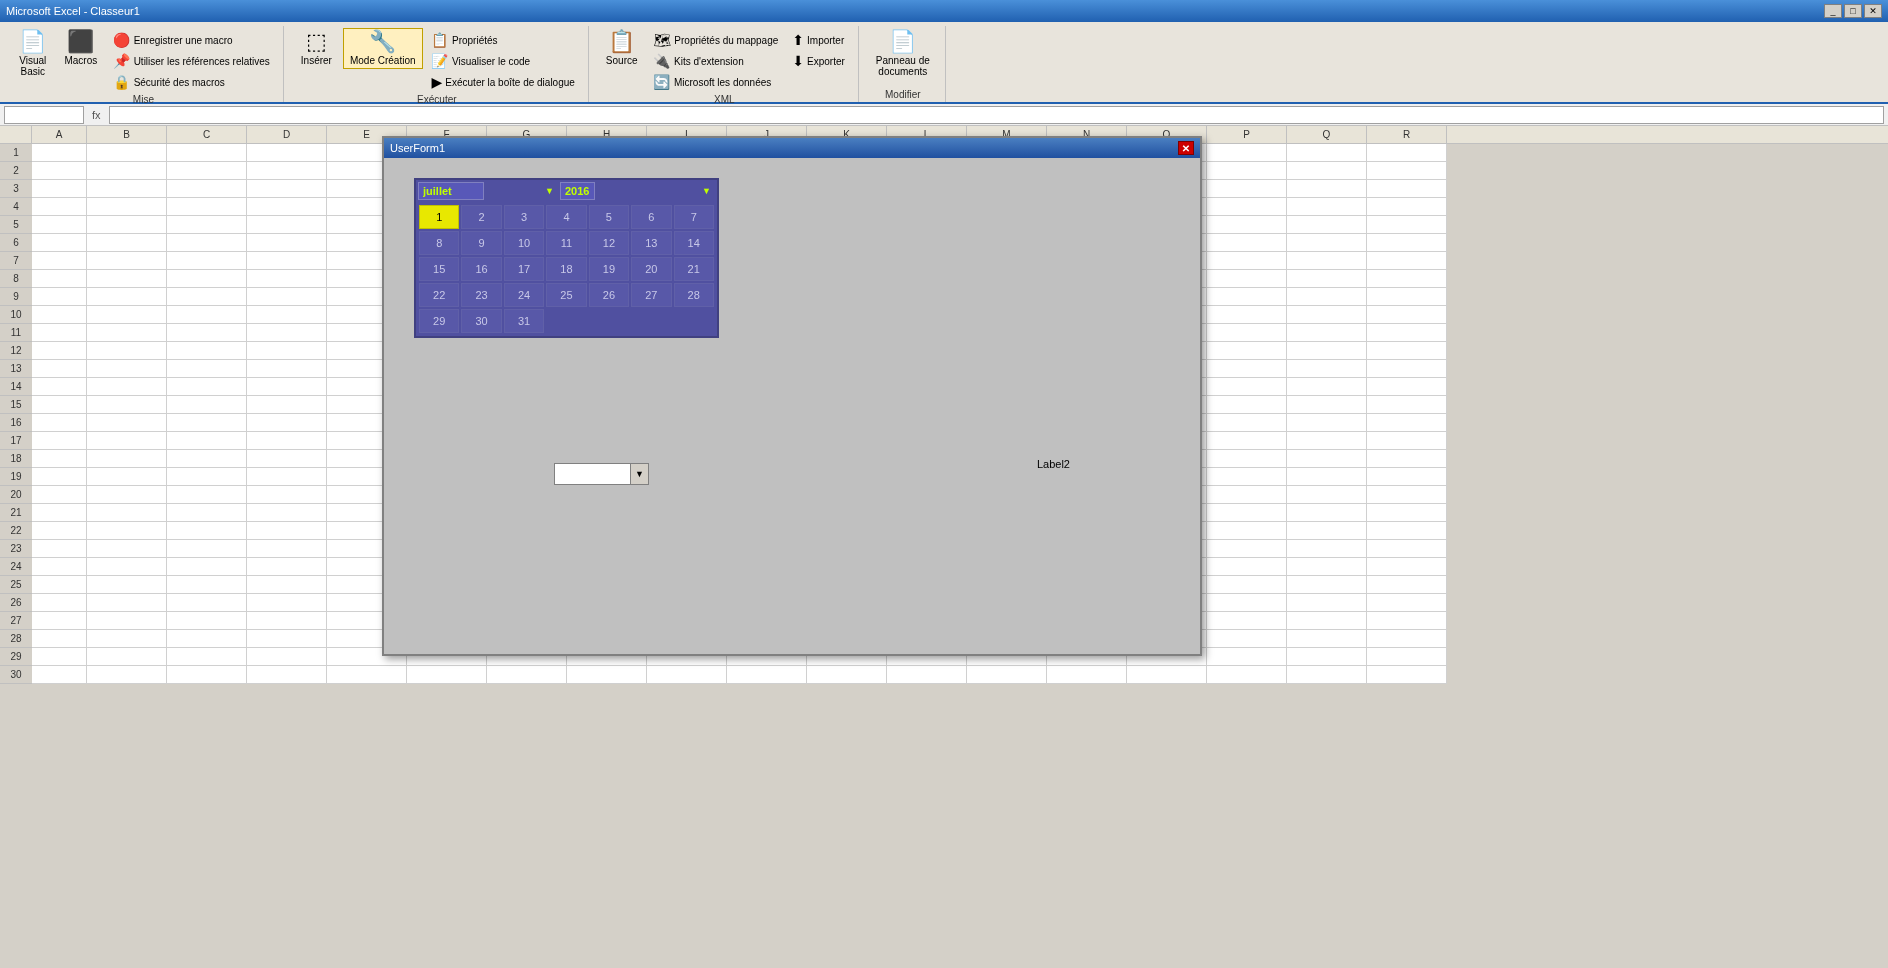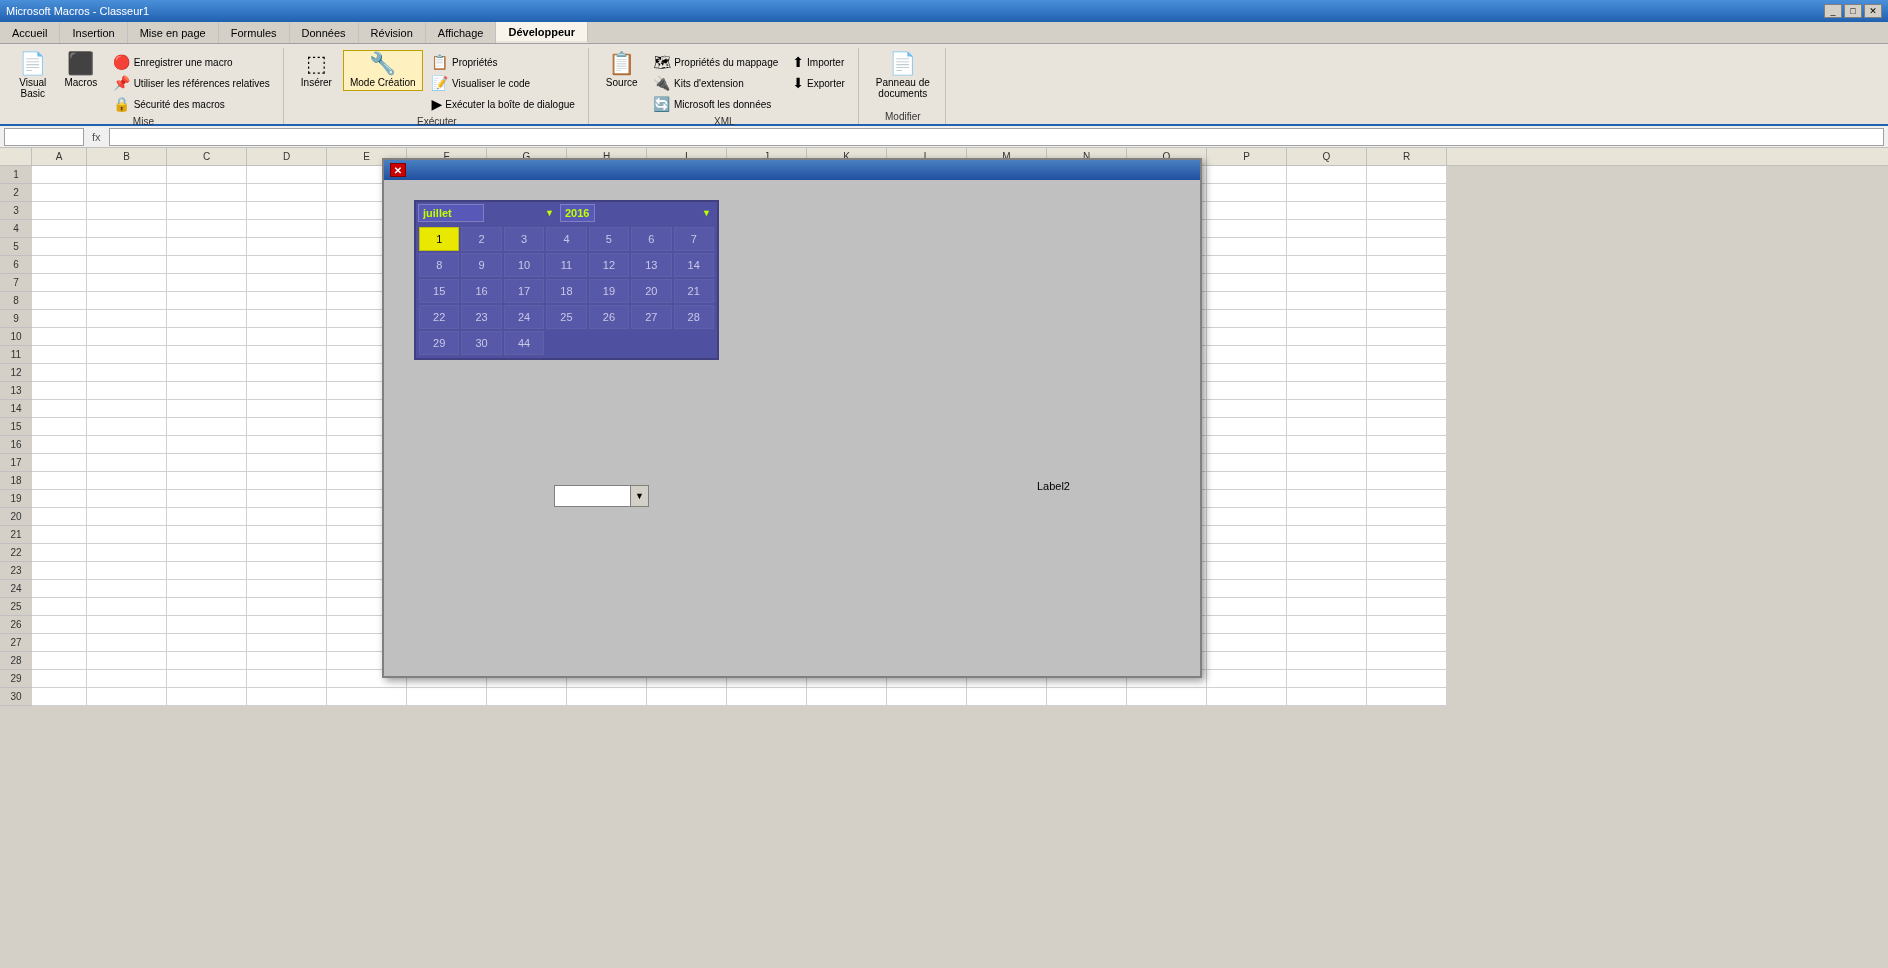--- a/index.html
+++ b/index.html
@@ -391,39 +391,29 @@
       justify-content: center;
       margin-left: auto;
       cursor: pointer;
       font-size: 9px;
     }
   </style>
 </head>
 <body>
 
 <div class="title-bar">
-  <span>Microsoft Macros - Classeur1</span>
+  <span>Microsoft Excel - Classeur1</span>
   <div class="title-bar-buttons">
     <div class="title-btn">_</div>
     <div class="title-btn">□</div>
     <div class="title-btn">✕</div>
   </div>
 </div>
 
 <div class="ribbon">
-  <div class="ribbon-tabs">
-    <div class="ribbon-tab">Accueil</div>
-    <div class="ribbon-tab">Insertion</div>
-    <div class="ribbon-tab">Mise en page</div>
-    <div class="ribbon-tab">Formules</div>
-    <div class="ribbon-tab">Données</div>
-    <div class="ribbon-tab">Révision</div>
-    <div class="ribbon-tab">Affichage</div>
-    <div class="ribbon-tab" style="background:#f8f4ec; border-bottom:2px solid #e8e4dc; font-weight:bold;">Développeur</div>
-  </div>
   <div class="ribbon-content">
 
     <div class="ribbon-group">
       <div class="ribbon-group-items">
         <div class="ribbon-btn-large">
           <span class="icon">📄</span>
           <span>Visual<br>Basic</span>
         </div>
         <div class="ribbon-btn-large">
           <span class="icon">⬛</span>
@@ -1187,20 +1177,21 @@
           <div class="grid-cell" style="width: 80px;"></div>
           <div class="grid-cell" style="width: 80px;"></div>
           <div class="grid-cell" style="width: 80px;"></div>
           <div class="grid-cell" style="width: 80px;"></div>
           <div class="grid-cell" style="width: 80px;"></div>
         </div>
       </div>
 
     <div class="userform-overlay">
       <div class="userform-titlebar">
+        <span class="userform-title-text">UserForm1</span>
         <div class="userform-close-btn">✕</div>
       </div>
       <div class="userform-body">
 
 
         <div class="calendar-widget">
 
           <div class="calendar-header">
             <div class="month-select-wrapper">
               <select class="month-select">
@@ -1251,21 +1242,21 @@
                 <div class="cal-cell">23</div>
                 <div class="cal-cell">24</div>
                 <div class="cal-cell">25</div>
                 <div class="cal-cell">26</div>
                 <div class="cal-cell">27</div>
                 <div class="cal-cell">28</div>
               </div>
               <div class="calendar-row">
                 <div class="cal-cell">29</div>
                 <div class="cal-cell">30</div>
-                <div class="cal-cell">44</div>
+                <div class="cal-cell">31</div>
                 <div class="cal-cell empty"></div>
                 <div class="cal-cell empty"></div>
                 <div class="cal-cell empty"></div>
                 <div class="cal-cell empty"></div>
               </div>
             </div>
         </div>
 
         <span class="label2">Label2</span>
 

